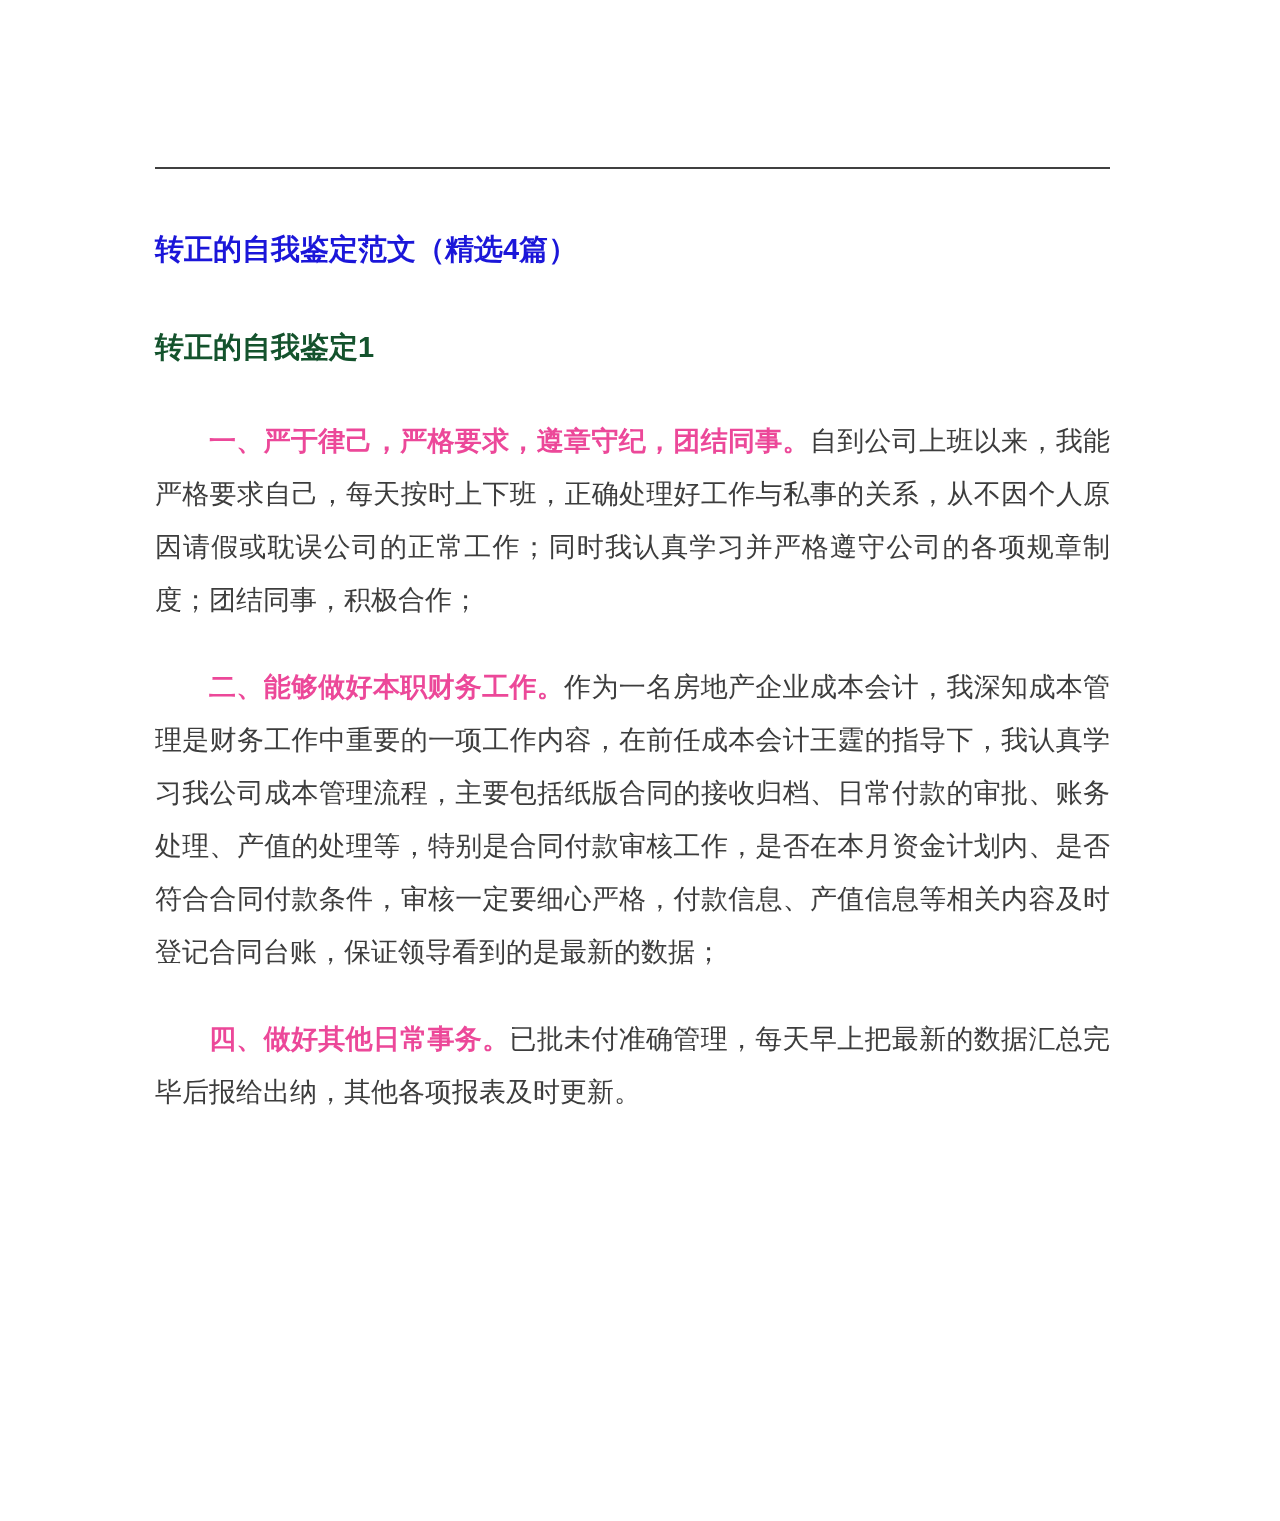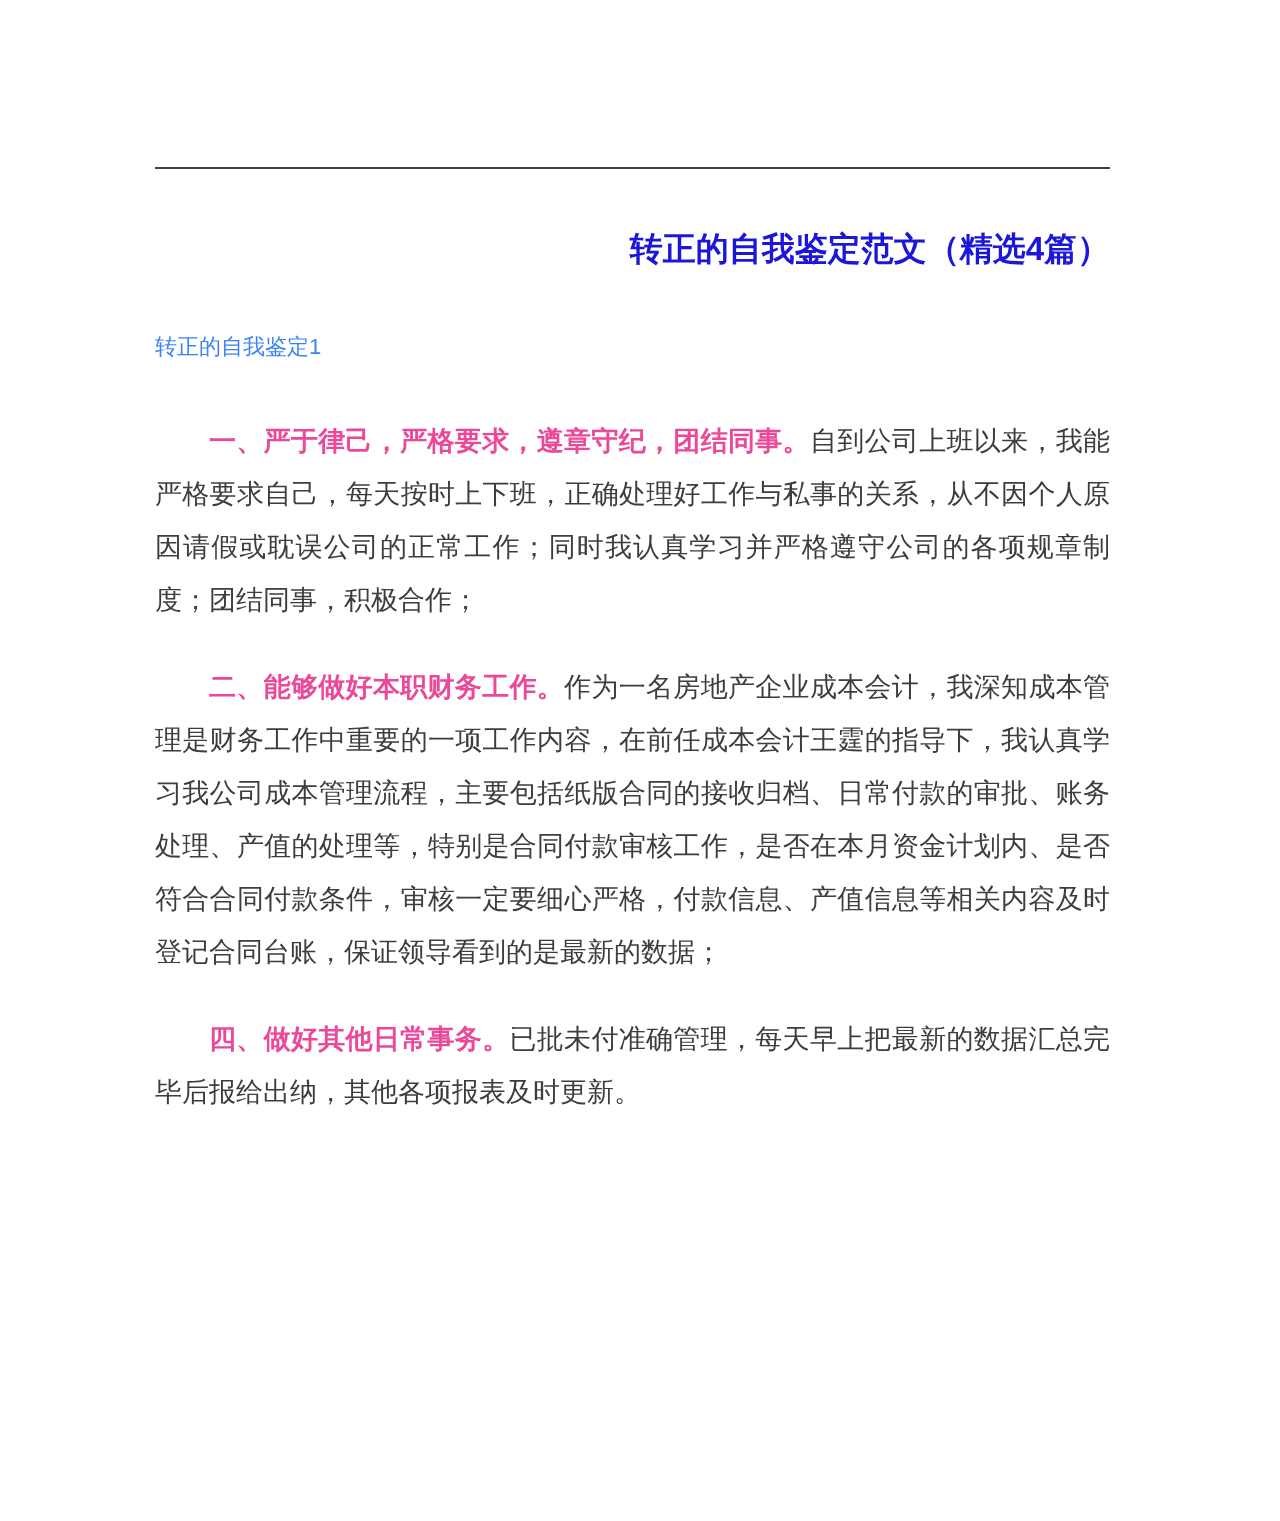--- a/index.html
+++ b/index.html
@@ -16,32 +16,32 @@
   .content {
     padding: 0 170px 0 155px;
   }
   .rule {
     border: none;
     border-top: 2px solid #404040;
     margin-top: 167px;
   }
   .doc-title {
     margin-top: 62px;
-    text-align: right;
-    font-size: 33px;
+    text-align: left;
+    font-size: 29px;
     line-height: 36px;
     font-weight: 700;
     color: #1b16d9;
   }
   .section-heading {
     margin-top: 62px;
-    font-size: 22px;
+    font-size: 29px;
     line-height: 36px;
-    font-weight: 400;
-    color: #3b82f6;
+    font-weight: 700;
+    color: #14532d;
   }
   .body-text {
     margin-top: 50px;
   }
   .para {
     font-size: 27px;
     line-height: 53px;
     text-align: justify;
     text-indent: 2em;
     margin-bottom: 34px;

